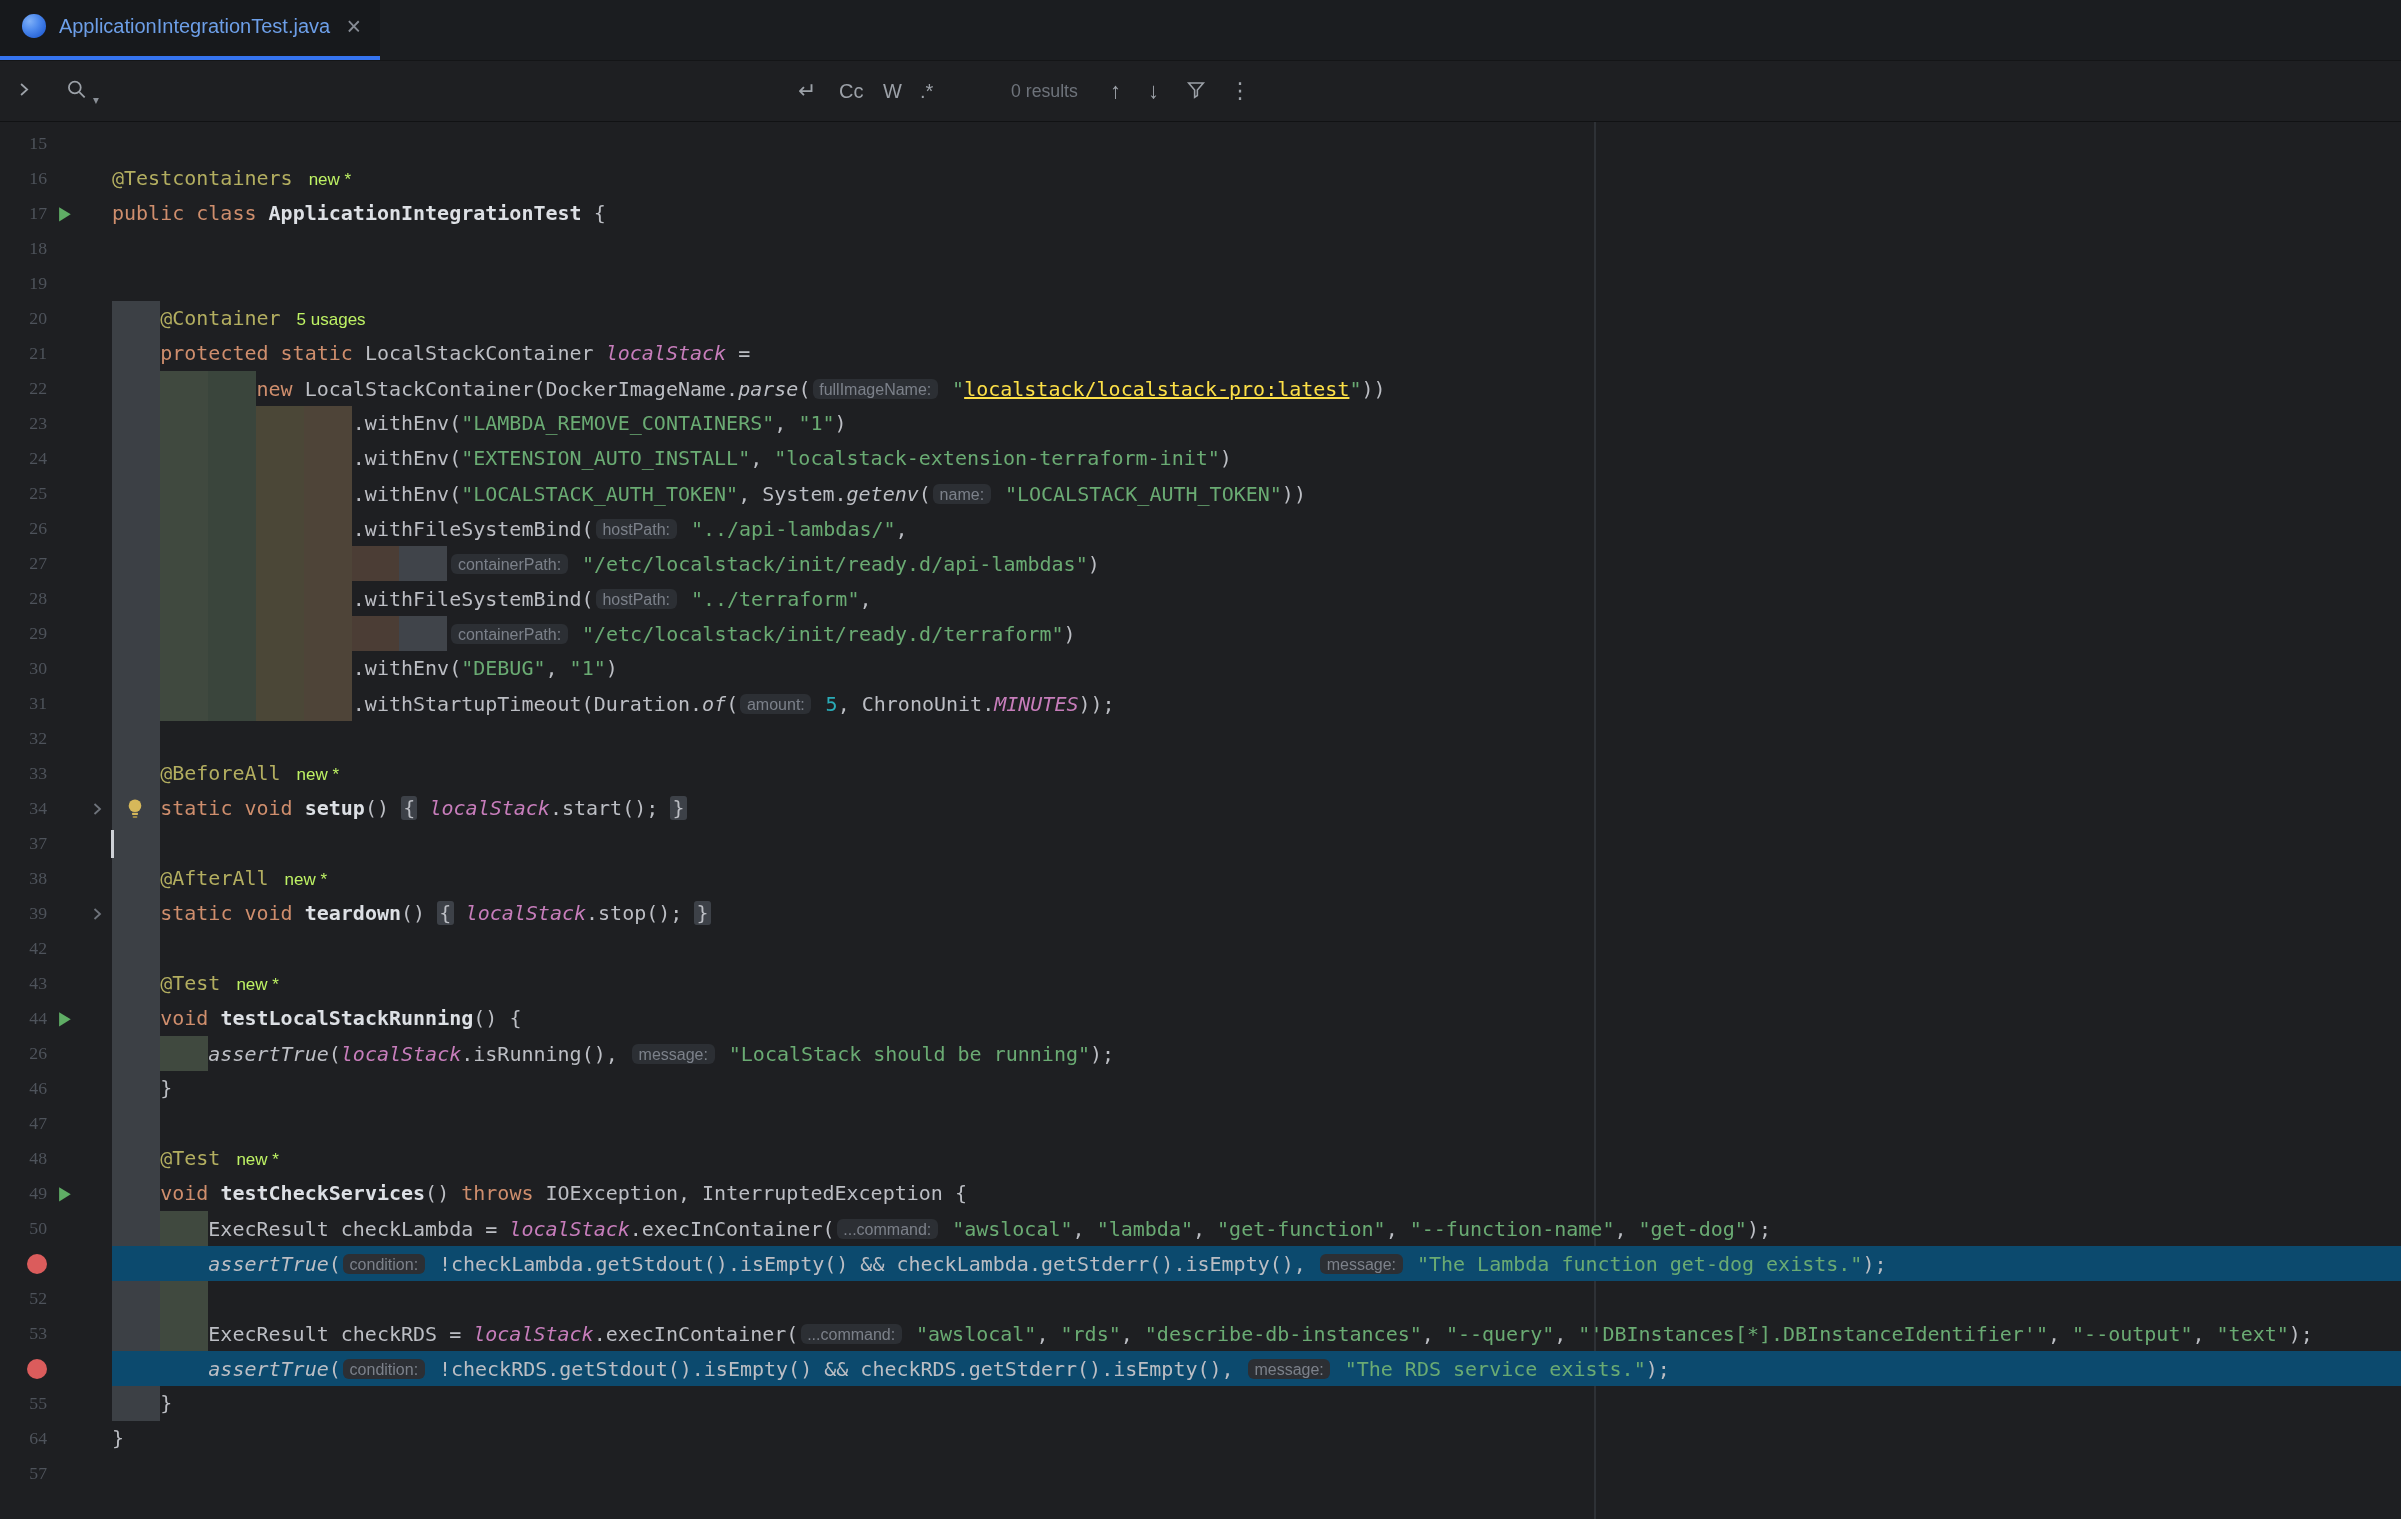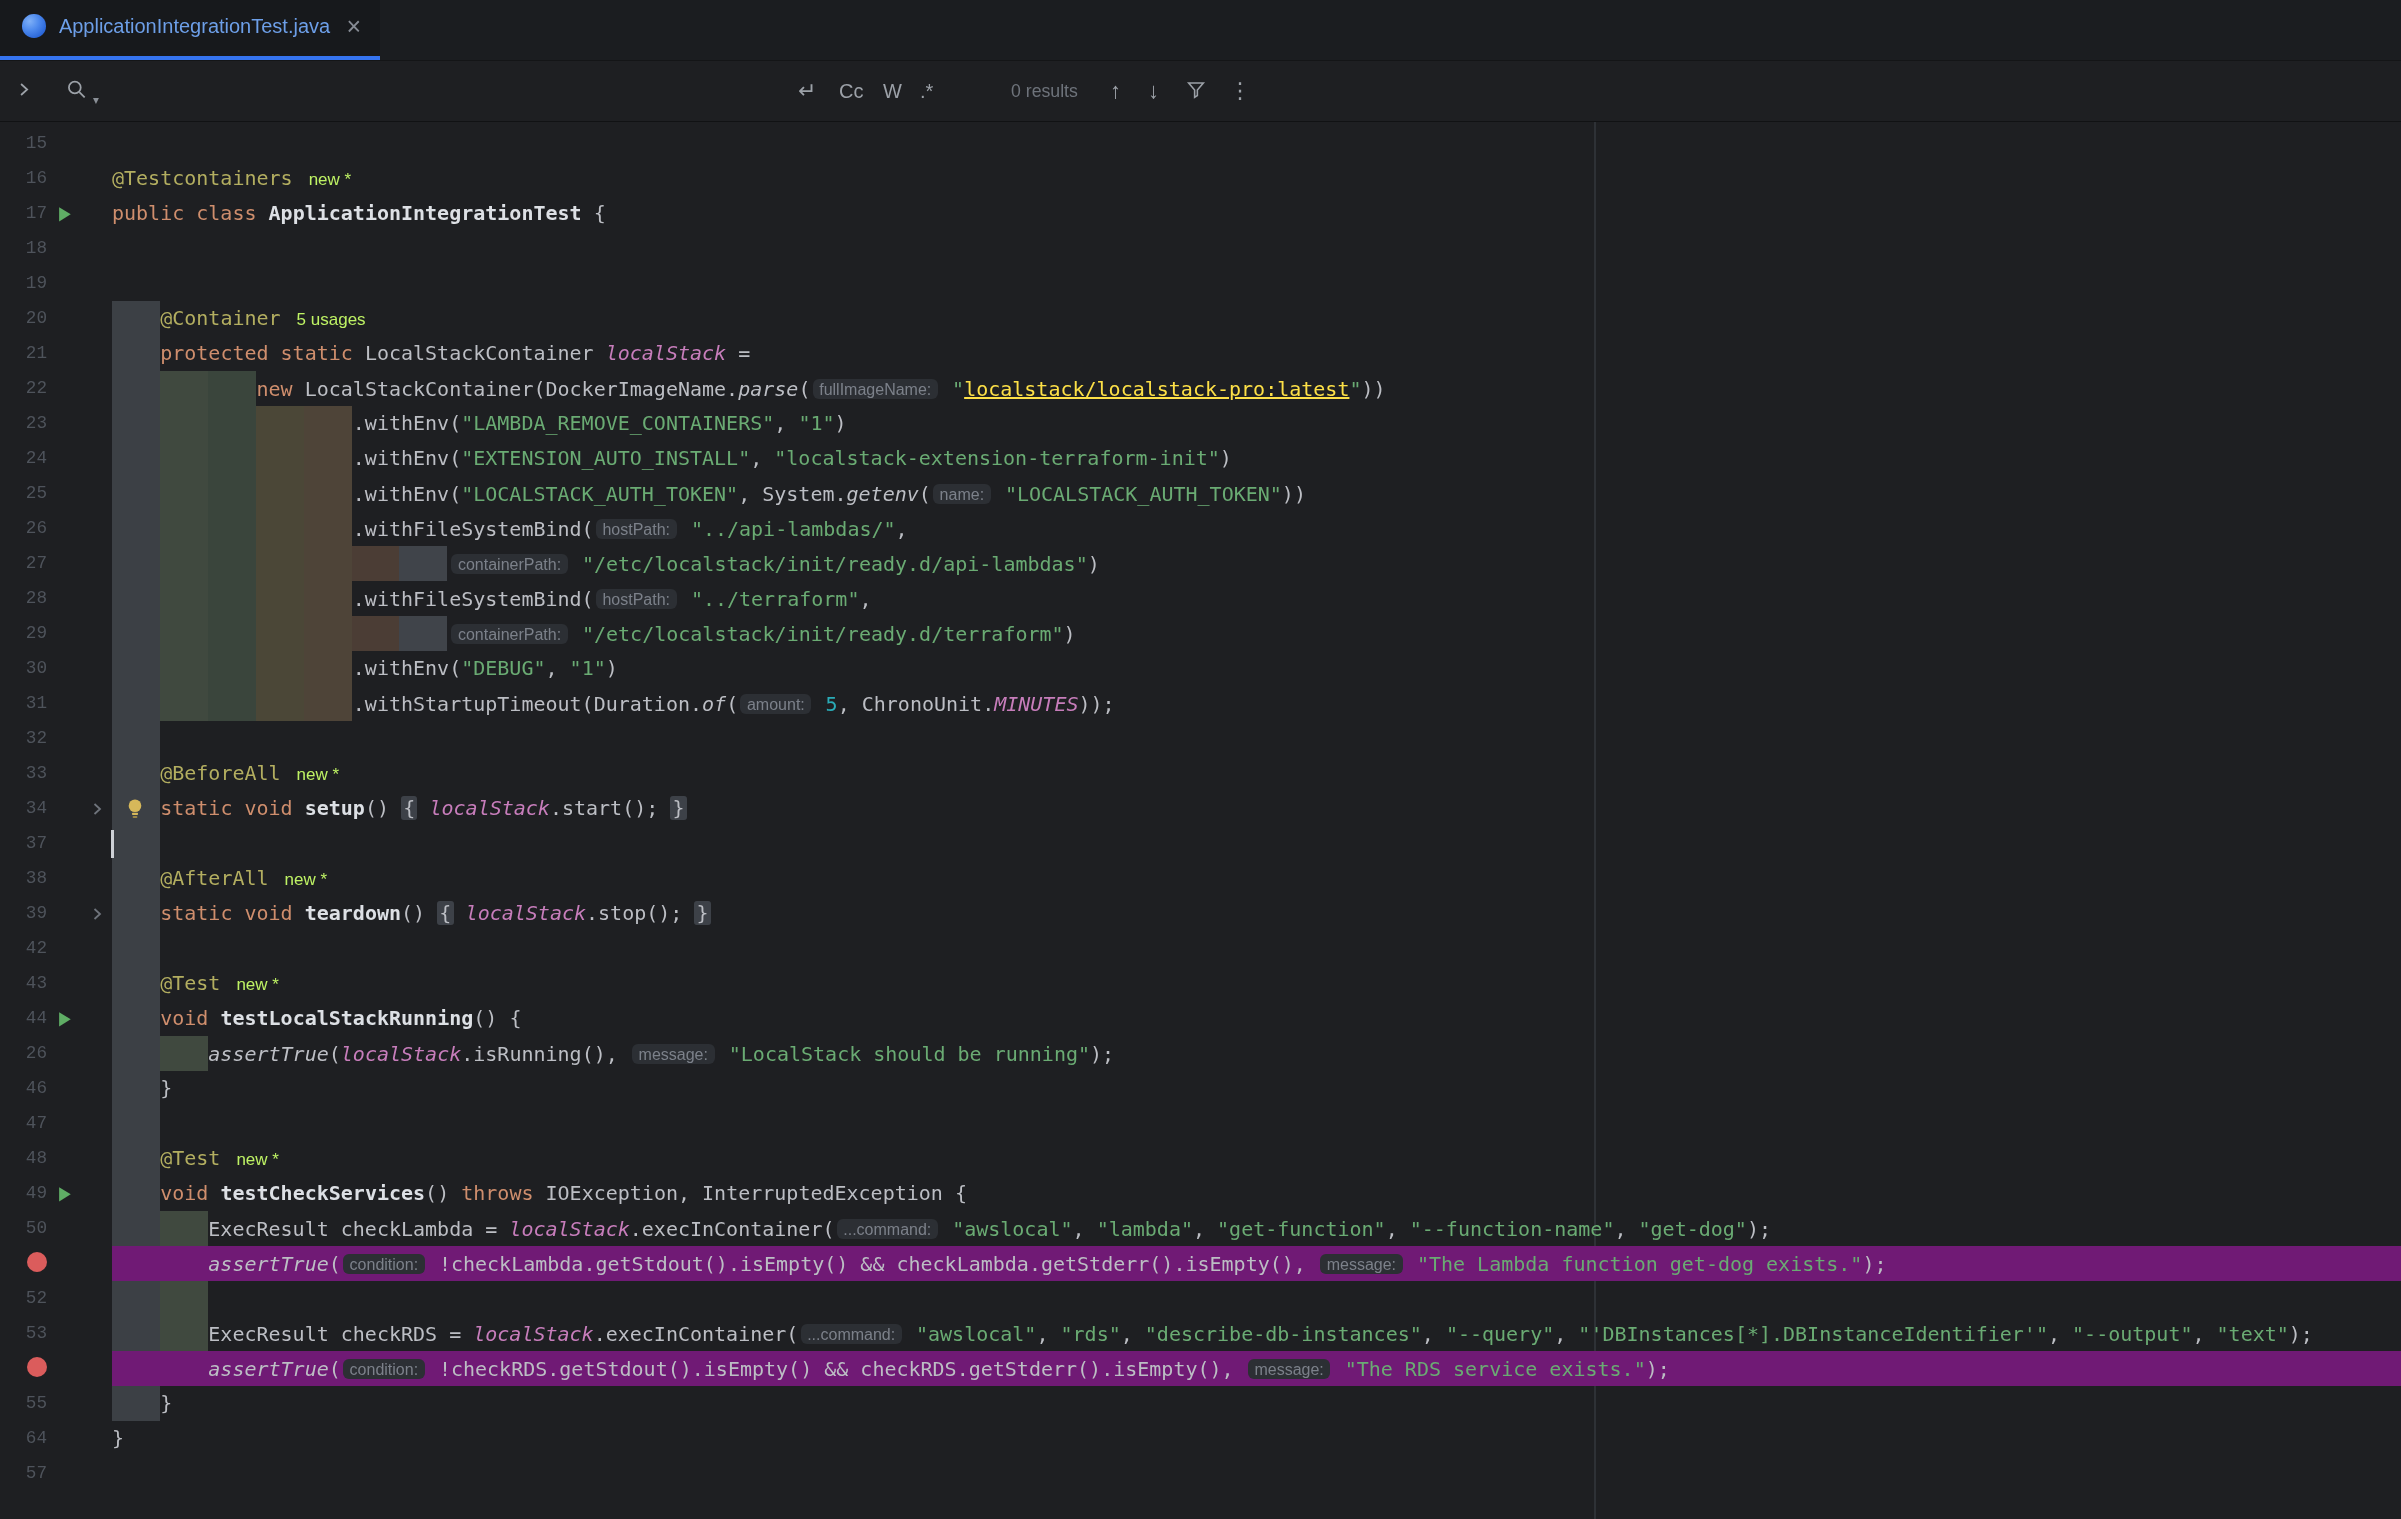--- a/index.html
+++ b/index.html
@@ -20,23 +20,23 @@
   .fb-glyph{color:#9ca1a8;font-size:22px;}
   .results{color:#6e737b;font-size:17.7px;}
   .search-input{position:absolute;left:125px;top:8.8px;width:649px;height:43px;background:transparent;border:none;outline:none;color:#bcbec4;font-size:20px;}
   .dd-caret{color:#8a8f97;font-size:11.8px;position:absolute;left:93px;top:32px;}
 
   
   .editor{position:absolute;top:122px;left:0;right:0;bottom:0;background:#1e1f22;}
   .margin-guide{position:absolute;left:1594px;top:0;bottom:0;width:1.5px;background:#2e3136;z-index:0;}
   .lines{position:relative;padding-top:4.4px;z-index:1;}
   .row{display:flex;height:35px;}
-  .row.bp .content{background:#701a75;}
+  .row.bp .content{background:#0c4a6e;}
   .gutter{width:112px;flex:none;display:flex;align-items:center;box-sizing:border-box;}
-  .lnum{width:47px;text-align:right;color:#4e535b;font-family:Liberation Mono, monospace;font-size:17.7px;line-height:35px;flex:none;}
+  .lnum{width:47px;text-align:right;color:#4e535b;font-family:Liberation Serif, serif;font-size:17.7px;line-height:35px;flex:none;}
   .gs1{width:34px;display:flex;justify-content:center;align-items:center;flex:none;}
   .gs2{width:31px;display:flex;justify-content:center;align-items:center;flex:none;}
   .bp-dot{display:inline-block;width:20px;height:20px;border-radius:50%;background:#db5c5c;vertical-align:middle;margin-top:-2.9px;}
   .content{flex:1;position:relative;}
   pre.codeline{margin:0;font-family:"DejaVu Sans Mono",monospace;font-size:20px;line-height:35px;color:#bcbec4;white-space:pre;position:relative;z-index:2;}
   .band{position:absolute;top:0;bottom:0;width:48px;z-index:1;}
   .caret{position:absolute;left:-0.7px;top:3.7px;width:2.2px;height:28px;background:#ced1d6;z-index:5;}
   .bulb{position:absolute;left:11.8px;top:5.9px;z-index:4;}
 
   

